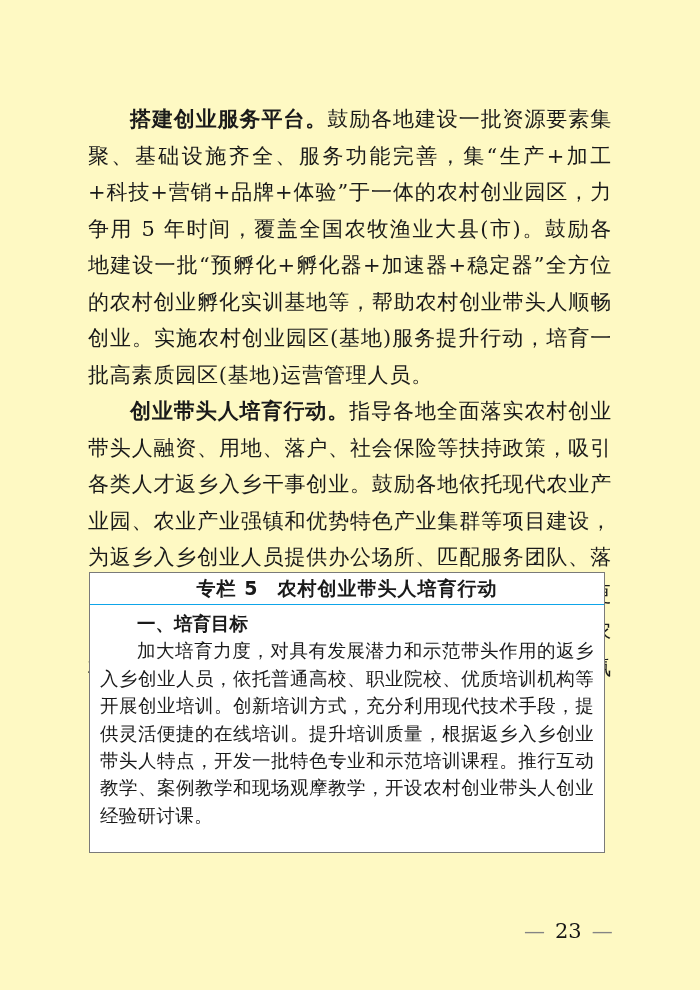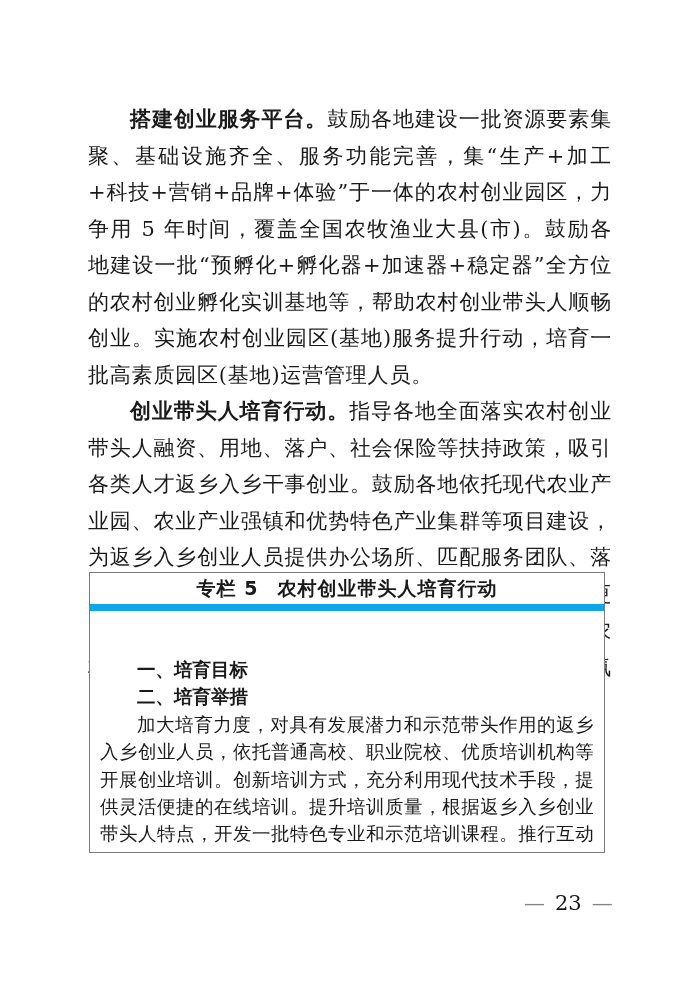--- a/index.html
+++ b/index.html
@@ -1,21 +1,21 @@
 <!DOCTYPE html>
 <html lang="zh"><head>
 <meta charset="utf-8">
 <style>
   html, body { margin: 0; padding: 0; background: #e8e8e8; }
   .page {
     position: relative;
     width: 700px;
     height: 990px;
     margin: 0 auto;
-    background: #ffffff;
+    background: #fef9c3;
     color: #1a1a1a;
     font-family: "DejaVu Serif", "Liberation Serif", serif;
     overflow: hidden;
   }
   .content {
     position: absolute;
     left: 88px;
     top: 101px;
     width: 524px;
   }
@@ -38,50 +38,49 @@
     width: 516px;
     height: 281px;
     border: 1px solid #7a7a7a;
     background: #ffffff;
     overflow: hidden;
     box-sizing: border-box;
   }
   .panel-header {
     height: 31px;
     line-height: 31px;
-    border-bottom: 7px solid #0ea5e9;
+    border-bottom: 1px solid #0ea5e9;
     text-align: center;
     font-size: 19px;
     font-weight: 700;
     font-family: "DejaVu Sans", "Liberation Sans", sans-serif;
     letter-spacing: 1px;
   }
   .panel-header .panel-title-text { margin-left: 1em; }
   .panel-body {
     padding: 5px 10px 6px 10px;
     font-size: 18.5px;
     line-height: 27.4px;
     text-align: justify;
-    margin-top: 40px;
   }
   .panel-heading {
     margin: 0;
     padding-left: 2em;
     font-weight: 700;
     font-family: "DejaVu Sans", "Liberation Sans", sans-serif;
   }
   .panel-text {
     margin: 0;
     text-indent: 2em;
     letter-spacing: 0.3px;
   }
   .footer {
     position: absolute;
     left: 524px;
-    top: 891px;
+    top: 919px;
     font-size: 21px;
     white-space: nowrap;
   }
   .footer .dash { color: #848484; }
   .footer .num { color: #161616; margin: 0 10px; }
 </style>
 </head>
 <body>
 
 <div class="page">
@@ -91,21 +90,20 @@
 
     <p class="para"><span class="lead">创业带头人培育行动。</span><span>指导各地全面落实农村创业带头人融资、用地、落户、社会保险等扶持政策，吸引各类人才返乡入乡干事创业。鼓励各地依托现代农业产业园、农业产业强镇和优势特色产业集群等项目建设，为返乡入乡创业人员提供办公场所、匹配服务团队、落实扶持政策。办好全国农村创业项目创意大赛，吸引更多人才投身乡村振兴。宣传推介创业典型，发掘一批农村创业带头人，讲好创业励志故事，营造创业良好氛围。</span></p>
   </div>
 
   <div class="panel">
     <div class="panel-header">
       <span>专栏 5</span><span class="panel-title-text">农村创业带头人培育行动</span>
     </div>
     <div class="panel-body">
       <p class="panel-heading">一、培育目标</p>
-      <p class="panel-heading">二、培育举措</p>
       <p class="panel-text">加大培育力度，对具有发展潜力和示范带头作用的返乡入乡创业人员，依托普通高校、职业院校、优质培训机构等开展创业培训。创新培训方式，充分利用现代技术手段，提供灵活便捷的在线培训。提升培训质量，根据返乡入乡创业带头人特点，开发一批特色专业和示范培训课程。推行互动教学、案例教学和现场观摩教学，开设农村创业带头人创业经验研讨课。</p>
     </div>
   </div>
 
   <div class="footer">
     <span class="dash">—</span><span class="num">23</span><span class="dash">—</span>
   </div>
 
 </div>
 

